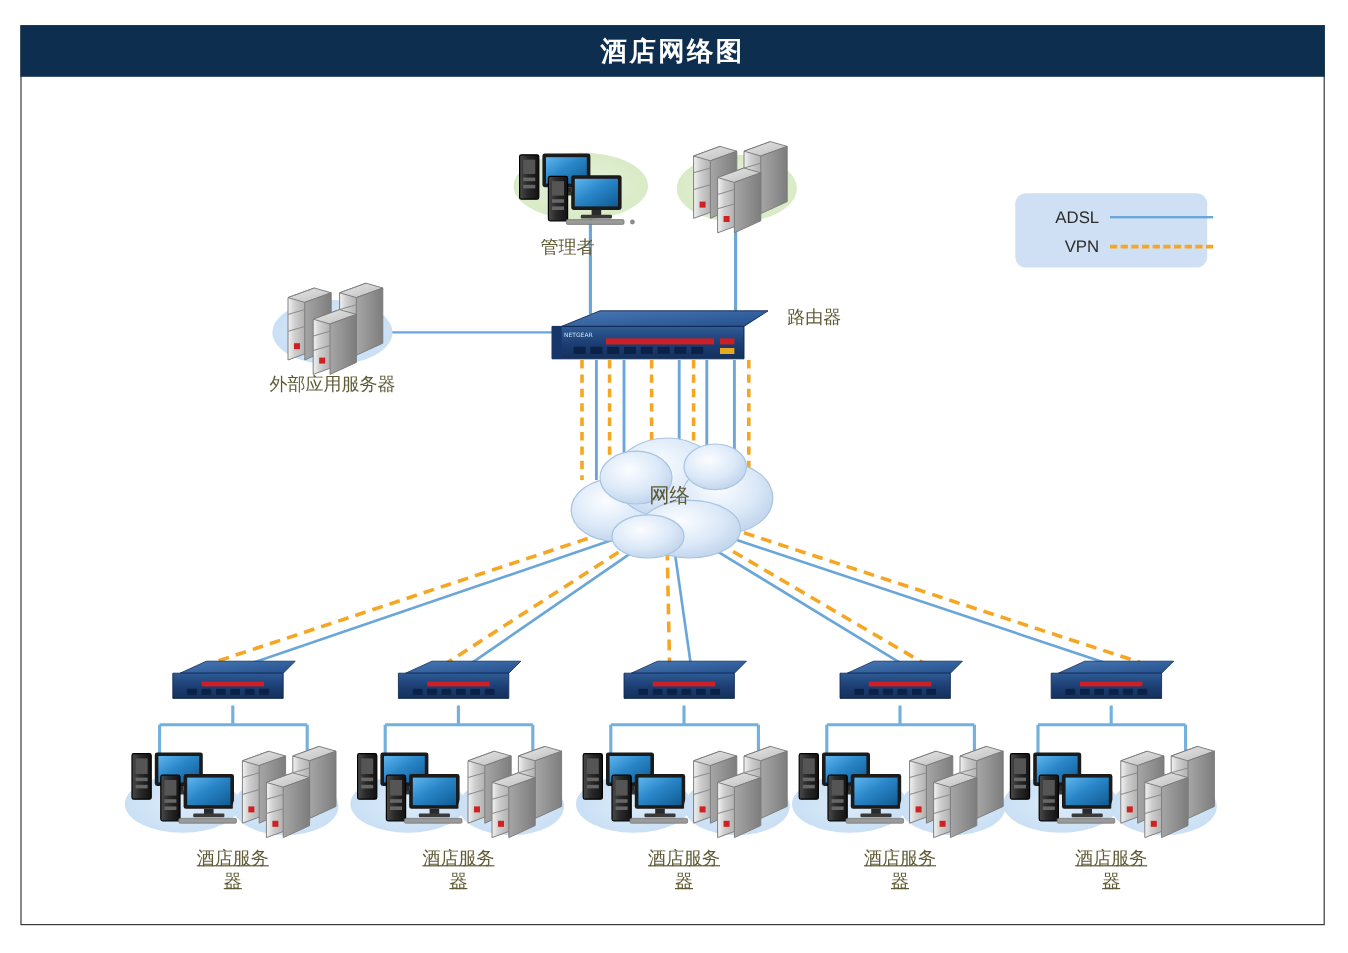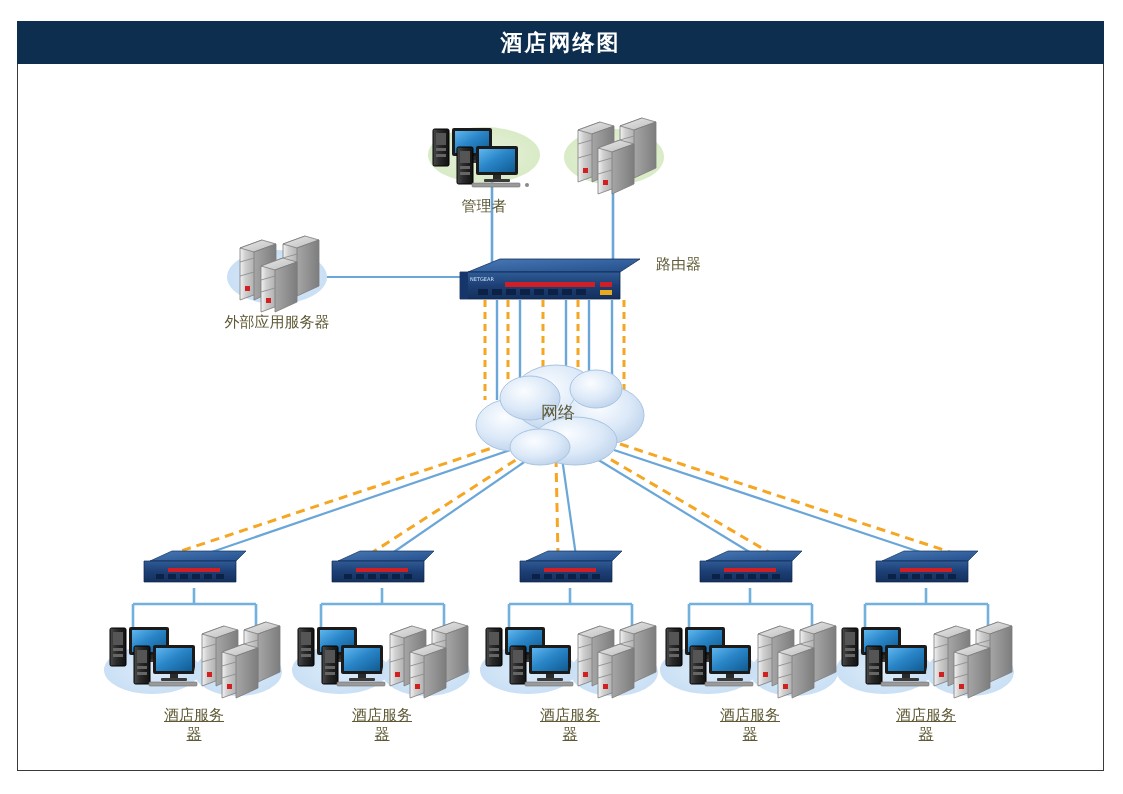--- a/index.html
+++ b/index.html
@@ -635,26 +635,36 @@
         <polygon points="954,652 976,644 976,690 954,698" fill="url(#gradServerFace)" stroke="#7b7b7b" stroke-width="0.8"></polygon>
         <polygon points="954,652 976,644 990,648 968,656" fill="url(#gradServerTop)" stroke="#7b7b7b" stroke-width="0.8"></polygon>
         <polygon points="968,656 990,648 990,688 968,698" fill="url(#gradServerSide)" stroke="#7b7b7b" stroke-width="0.8"></polygon>
         <line x1="954" y1="666" x2="968" y2="662" stroke="#8d8d8d" stroke-width="0.9"></line>
           <line x1="954" y1="678" x2="968" y2="674" stroke="#8d8d8d" stroke-width="0.9"></line>
         <rect x="959" y="684" width="5" height="5" fill="#d02020"></rect>
       </g>
     </g>
   </svg>
 
-  <div class="node-label" style="left:484px; top:197px; transform:translateX(-50%);">管理者</div>
-
-  <div class="node-label" style="left:277px; top:313px; transform:translateX(-50%);">外部应用服务器</div>
+  <div class="node-label" style="left:473px; top:197px; transform:translateX(-50%);">管理者</div>
+
+  <div class="node-label" style="left:277px; top:313px; transform:translateX(-50%);font-family:Liberation Mono, monospace;">外部应用服务器</div>
 
   <div class="node-label" style="left:656px; top:255px;">路由器</div>
 
   <div class="node-label wrap" style="left:194px; top:706px; transform:translateX(-50%);">酒店服务器</div>
   <div class="node-label wrap" style="left:382px; top:706px; transform:translateX(-50%);">酒店服务器</div>
   <div class="node-label wrap" style="left:570px; top:706px; transform:translateX(-50%);">酒店服务器</div>
   <div class="node-label wrap" style="left:750px; top:706px; transform:translateX(-50%);">酒店服务器</div>
   <div class="node-label wrap" style="left:926px; top:706px; transform:translateX(-50%);">酒店服务器</div>
 
+  <div class="legend-box">
+    <div class="legend-row" style="top:12px;">
+      <span class="legend-label">ADSL</span>
+      <span class="legend-swatch-solid"></span>
+    </div>
+    <div class="legend-row" style="top:36px;">
+      <span class="legend-label">VPN</span>
+      <span class="legend-swatch-dashed"></span>
+    </div>
+  </div>
 
 </div>
 
 </body></html>

